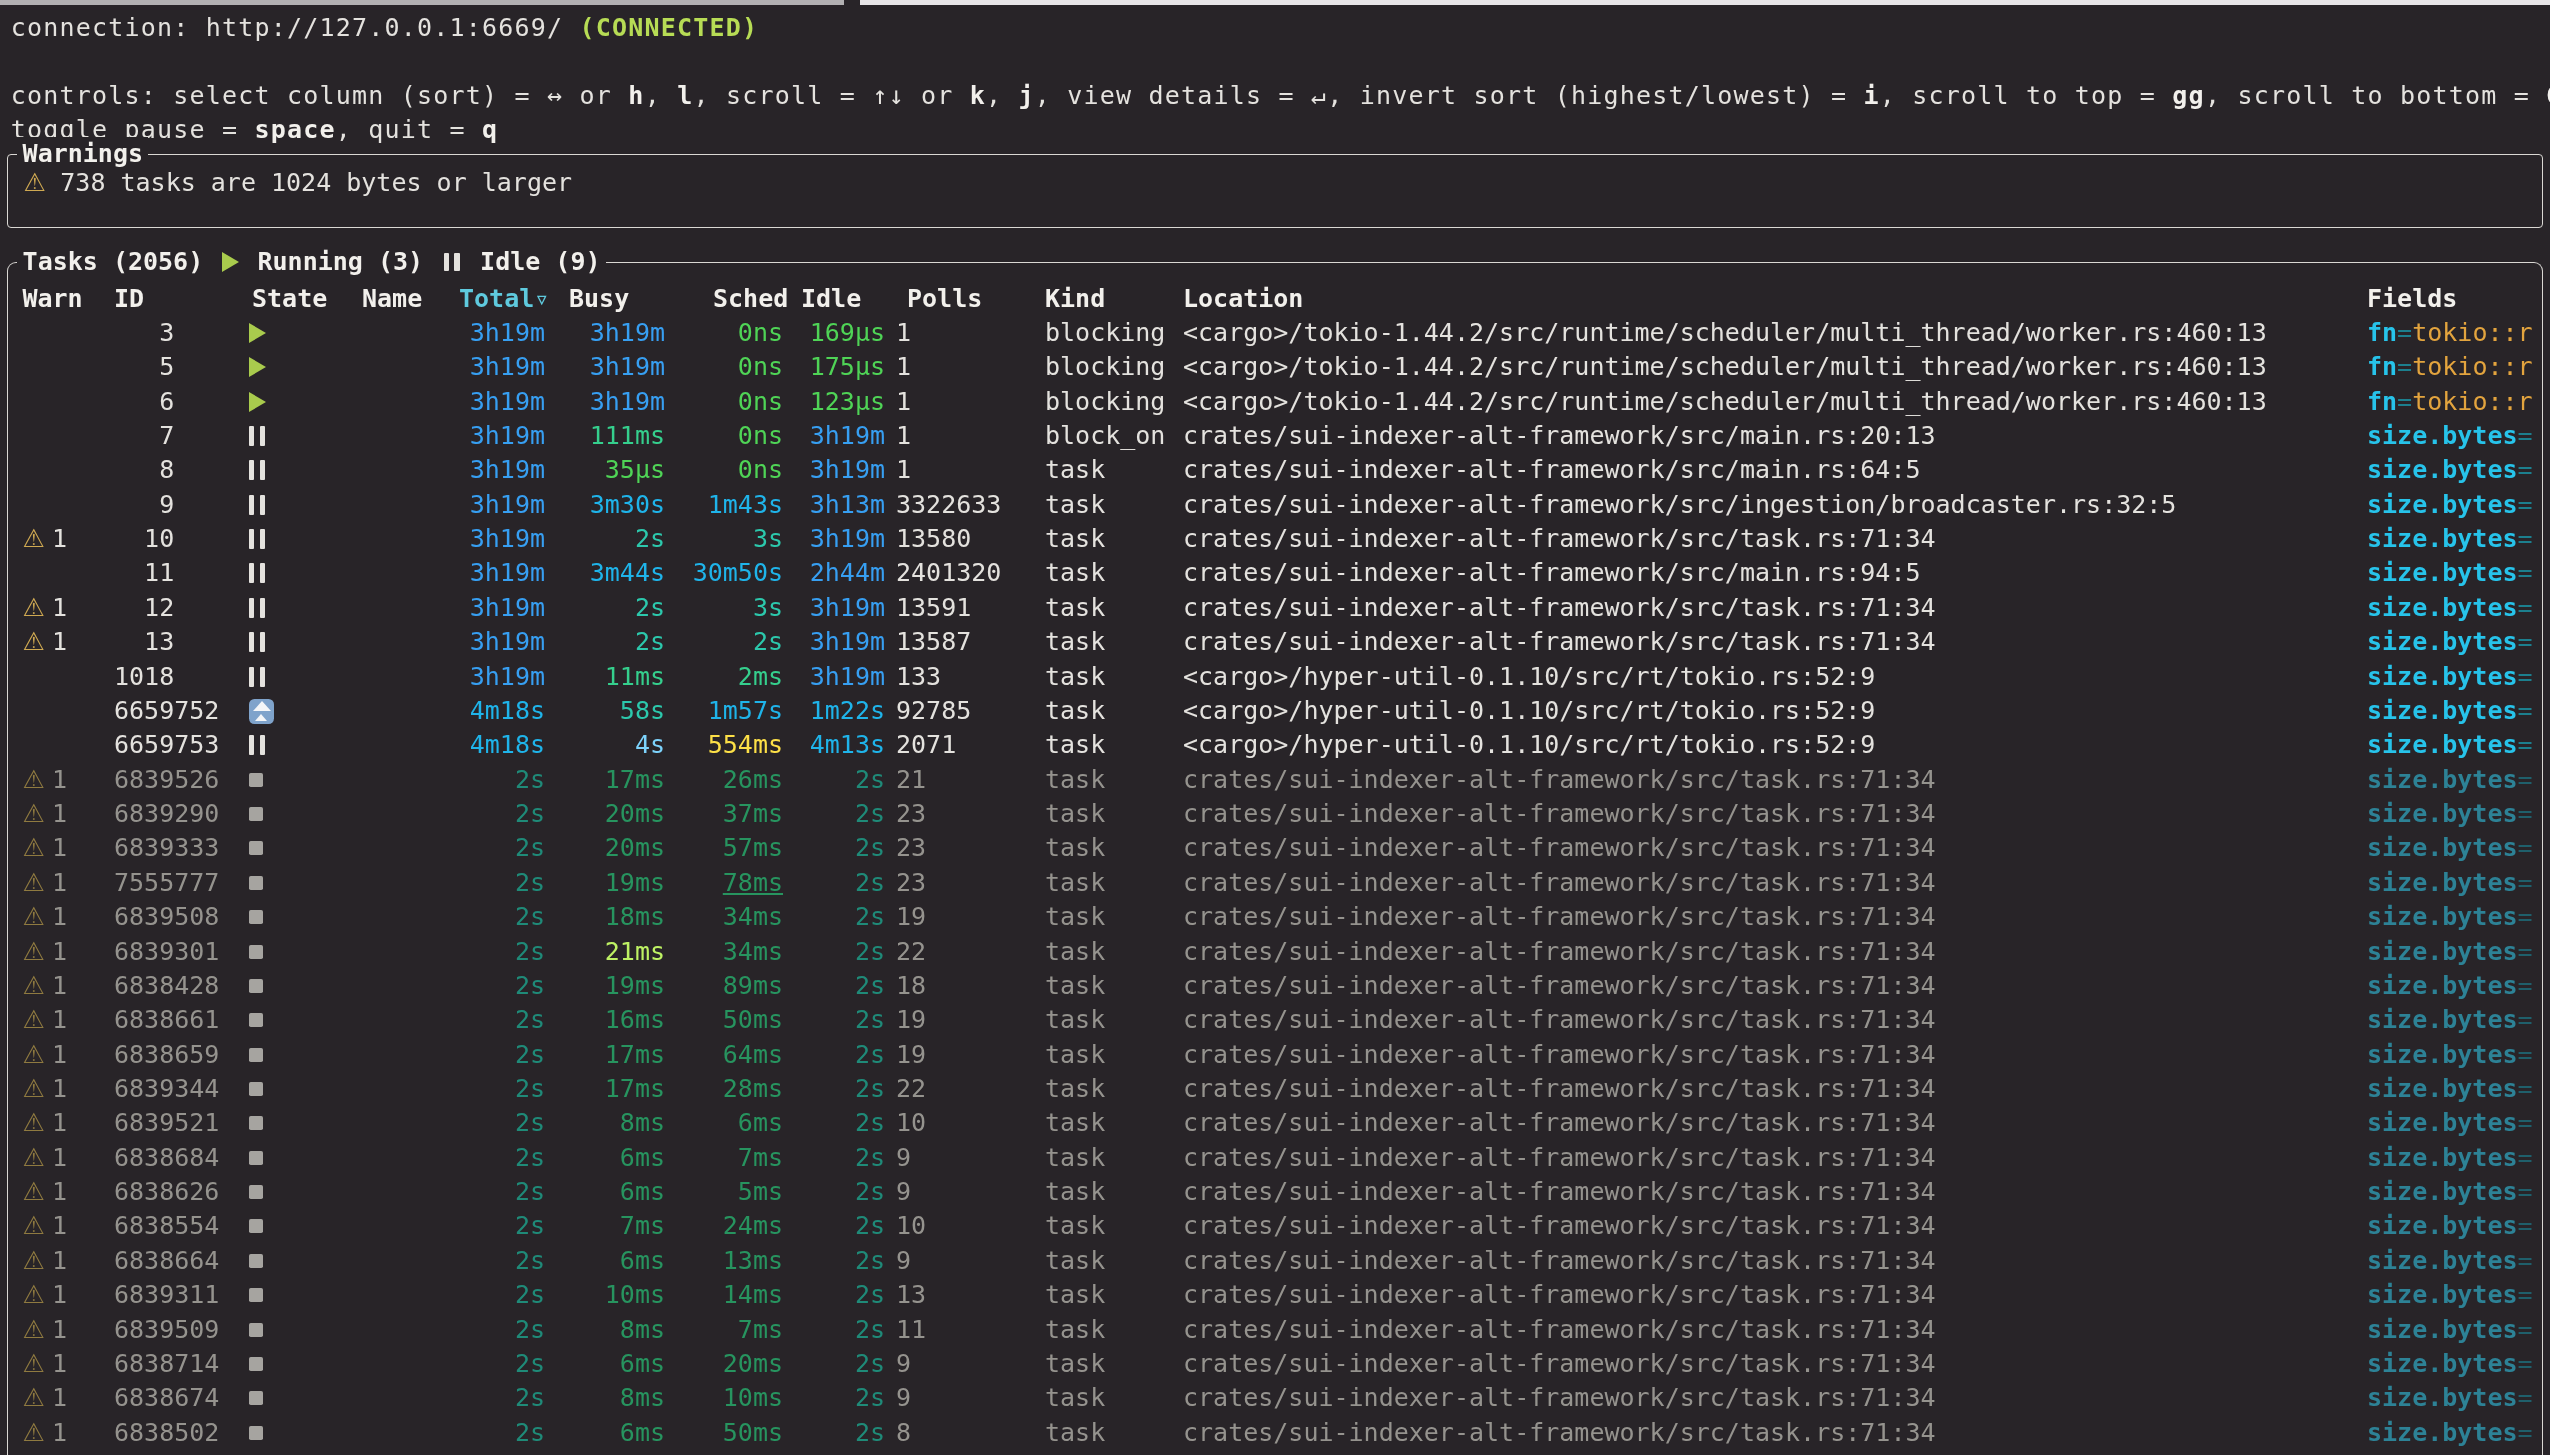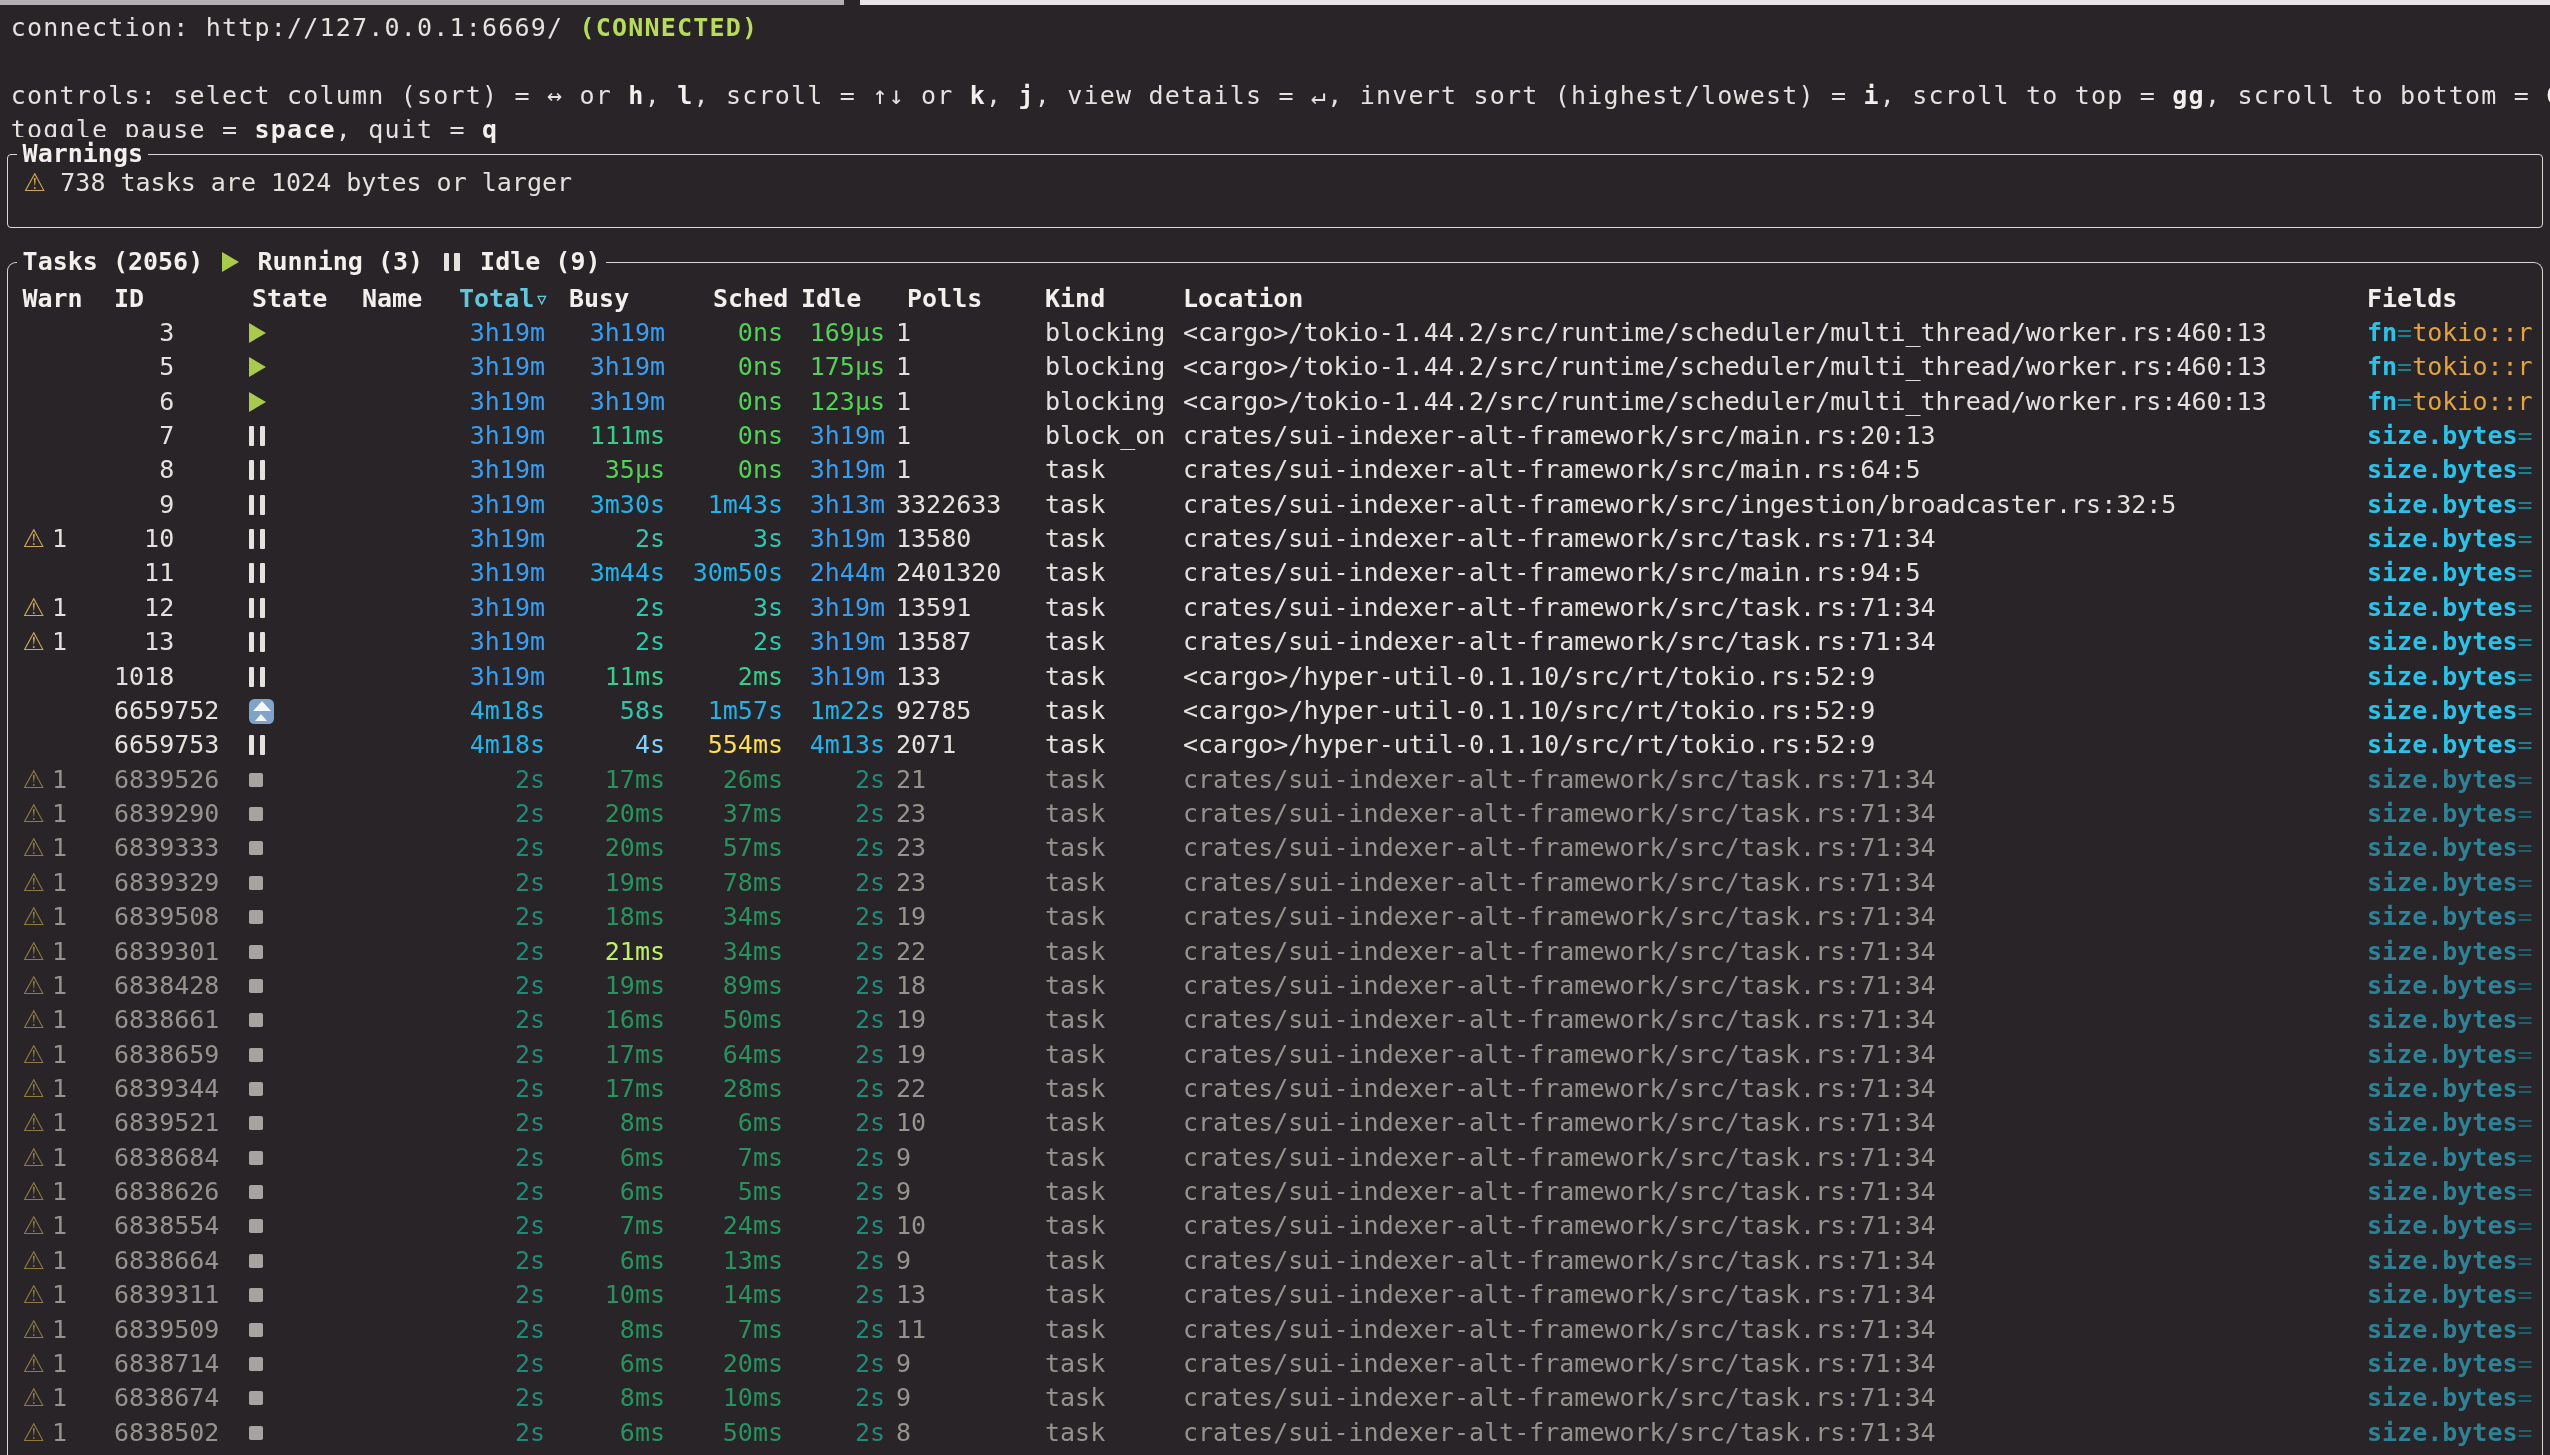--- a/index.html
+++ b/index.html
@@ -307,25 +307,25 @@
         <div class="c c-sched" style="color: rgb(39, 148, 95);">57ms</div>
         <div class="c c-idle" style="color: rgb(31, 138, 120);">2s</div>
         <div class="c c-polls">23</div>
         <div class="c c-kind">task</div>
         <div class="c c-loc">crates/sui-indexer-alt-framework/src/task.rs:71:34</div>
         <div class="c c-fields"><span class="fk">size.bytes</span><span class="fe">=</span></div>
       </div>
       <div class="row dim" style="top: 866px;">
         <div class="c c-warni"><span class="tri tri-dim">⚠</span></div>
         <div class="c c-warnn">1</div>
-        <div class="c c-id">6839329</div>
+        <div class="c c-id">7555777</div>
         <div class="c c-state"><span class="ic-stop"></span></div>
         <div class="c c-total" style="color: rgb(31, 138, 120);">2s</div>
         <div class="c c-busy" style="color: rgb(39, 148, 95);">19ms</div>
-        <div class="c c-sched" style="color: rgb(39, 148, 95);">78ms</div>
+        <div class="c c-sched" style="color: rgb(39, 148, 95); text-decoration: underline;">78ms</div>
         <div class="c c-idle" style="color: rgb(31, 138, 120);">2s</div>
         <div class="c c-polls">23</div>
         <div class="c c-kind">task</div>
         <div class="c c-loc">crates/sui-indexer-alt-framework/src/task.rs:71:34</div>
         <div class="c c-fields"><span class="fk">size.bytes</span><span class="fe">=</span></div>
       </div>
       <div class="row dim" style="top: 900px;">
         <div class="c c-warni"><span class="tri tri-dim">⚠</span></div>
         <div class="c c-warnn">1</div>
         <div class="c c-id">6839508</div>

